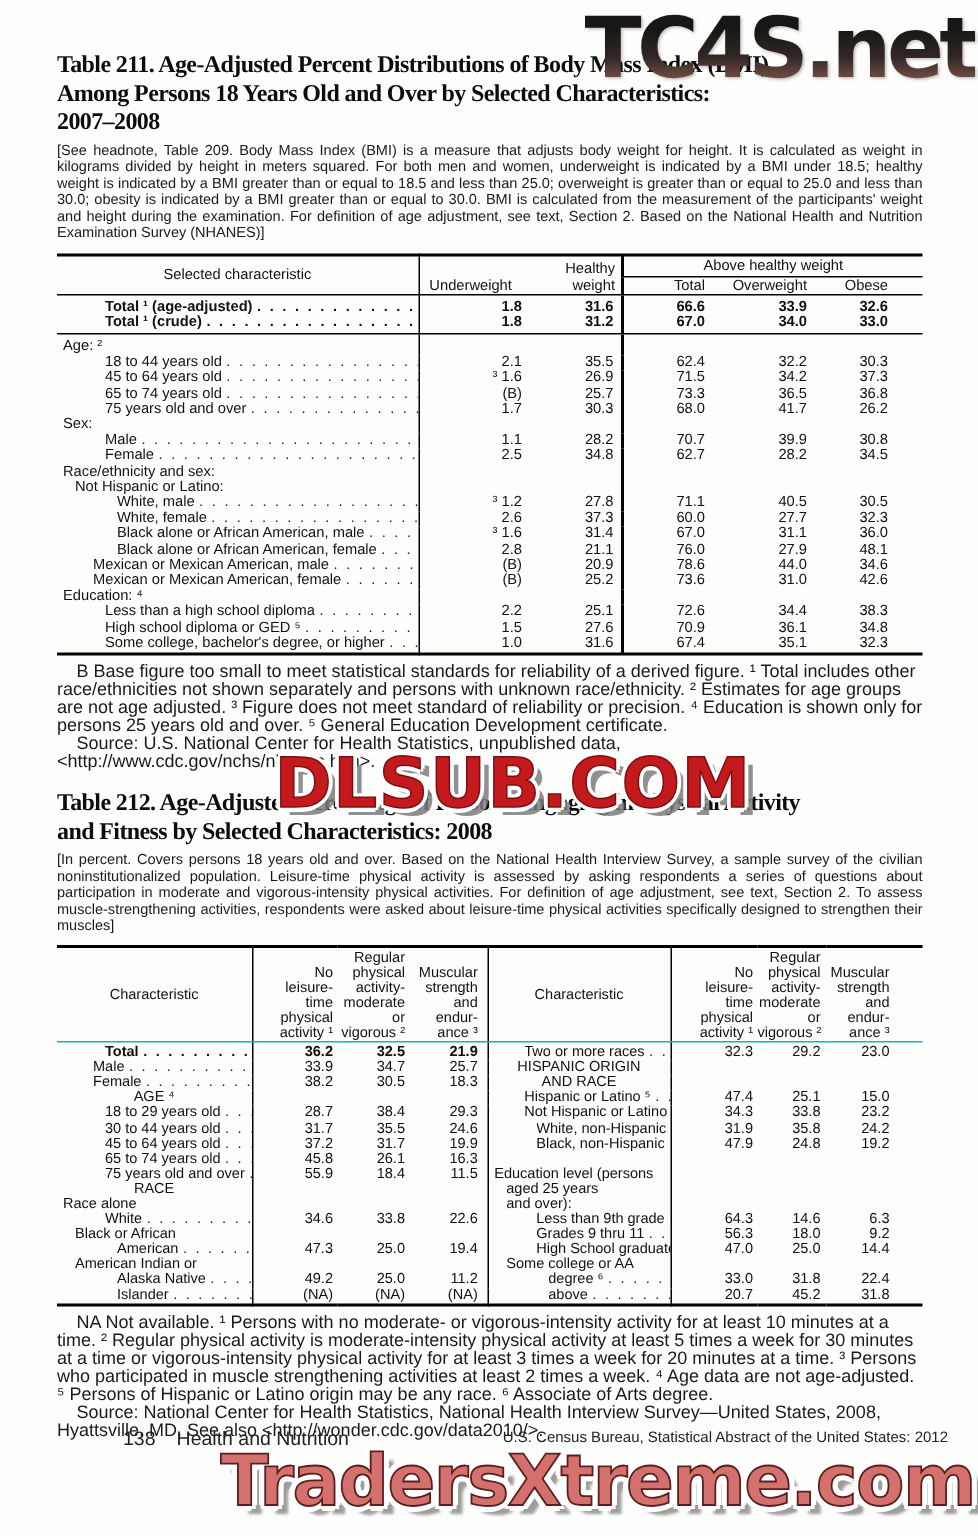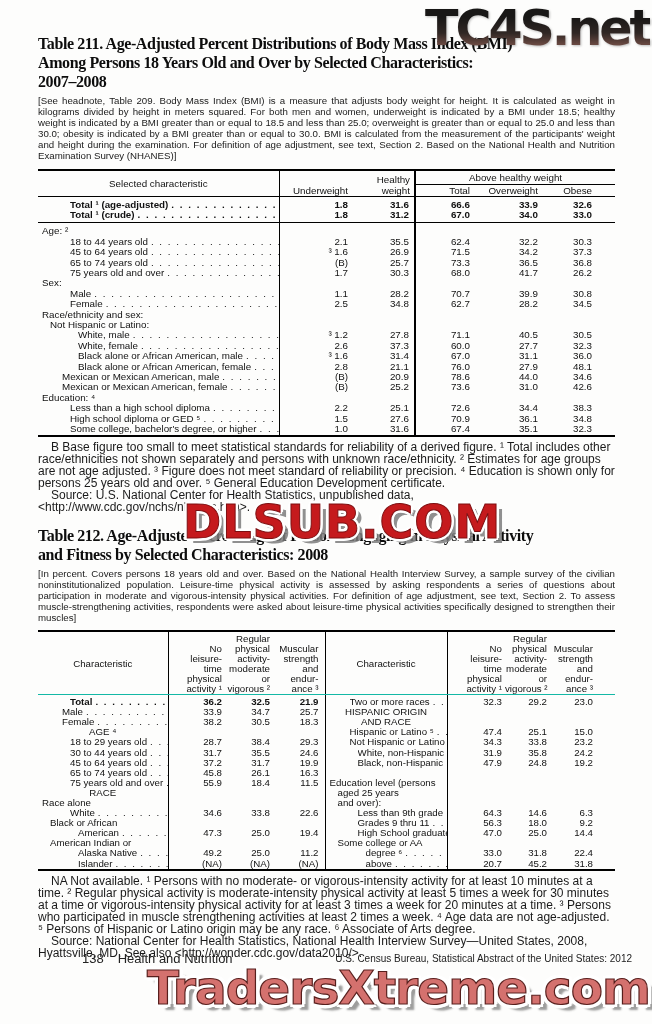--- a/index.html
+++ b/index.html
@@ -17,21 +17,21 @@
   th,td{padding:0;font-weight:normal;}
   .b{font-weight:bold;}
   .ctr{text-align:center !important;padding-left:0 !important;}
   .pre{white-space:pre-line;}
   .hpre{white-space:pre;}
 
   
   .t211{font-size:9.8px;}
   .t211 thead th{line-height:11px;border-bottom:1px solid #000;}
   .t211 .hchar{text-align:center;vertical-align:middle;border-right:1px solid #000;}
-  .t211 .hu{text-align:right;vertical-align:bottom;padding-right:4px;}
+  .t211 .hu{text-align:center;vertical-align:bottom;padding-right:4px;}
   .t211 .hh{text-align:right;vertical-align:bottom;padding-right:4px;}
   .t211 .hg{text-align:center;vertical-align:middle;border-left:2px solid #000;
             border-bottom:1px solid #000;padding:1px 0;}
   .t211 .ht{border-left:2px solid #000;}
   .t211 .ht,.t211 .ho{text-align:right;vertical-align:bottom;padding-right:4px;}
   .t211 .hob{text-align:right;vertical-align:bottom;padding-right:23px;}
   .t211 tbody td{height:10.4px;line-height:10.4px;vertical-align:bottom;}
   .t211 tbody tr:first-child td{padding-top:3px;}
   .t211 .lbl{border-right:1px solid #000;}
   .t211 .c4{border-left:2px solid #000;}
@@ -64,21 +64,21 @@
 
   .fnote{font-size:12px;line-height:12.1px;margin-top:4px;color:#1a1a1a;}
   .fnote p{margin:0;text-indent:13px;}
 
   .pageno{position:absolute;left:38px;top:951px;font-size:13px;color:#222;margin-left:44px;}
   .pageno .sect{margin-left:14px;}
   .csrc{position:absolute;right:20px;top:953px;font-size:10px;color:#222;}
 
   
   .wm-top{position:absolute;top:0px;right:2px;z-index:6;
-    font-family:"DejaVu Sans",sans-serif;font-weight:bold;font-size:49px;letter-spacing:-3px;
+    font-family:"DejaVu Sans",sans-serif;font-weight:bold;font-size:56px;letter-spacing:-3px;
     background:linear-gradient(180deg,#181716 30%,#302724 58%,#6e4c44 80%,#956a5e 100%);
     -webkit-background-clip:text;background-clip:text;color:transparent;
     filter:drop-shadow(1px 1px 1px rgba(0,0,0,0.25));}
   .wm-mid{position:absolute;top:495px;left:183px;z-index:6;
     font-family:"DejaVu Sans",sans-serif;font-weight:bold;font-size:46px;letter-spacing:1px;
     color:#c51a1d;-webkit-text-stroke:1px #7c0e10;
     text-shadow:-2px -2px 0 #fff,2px -2px 0 #fff,-2px 2px 0 #fff,2px 2px 0 #fff,
       -3px 0 0 #fff,3px 0 0 #fff,0 -3px 0 #fff,0 3px 0 #fff,
       6px 5px 0 rgba(125,125,125,0.85);}
   .wm-bot{position:absolute;bottom:9px;right:2px;z-index:6;

